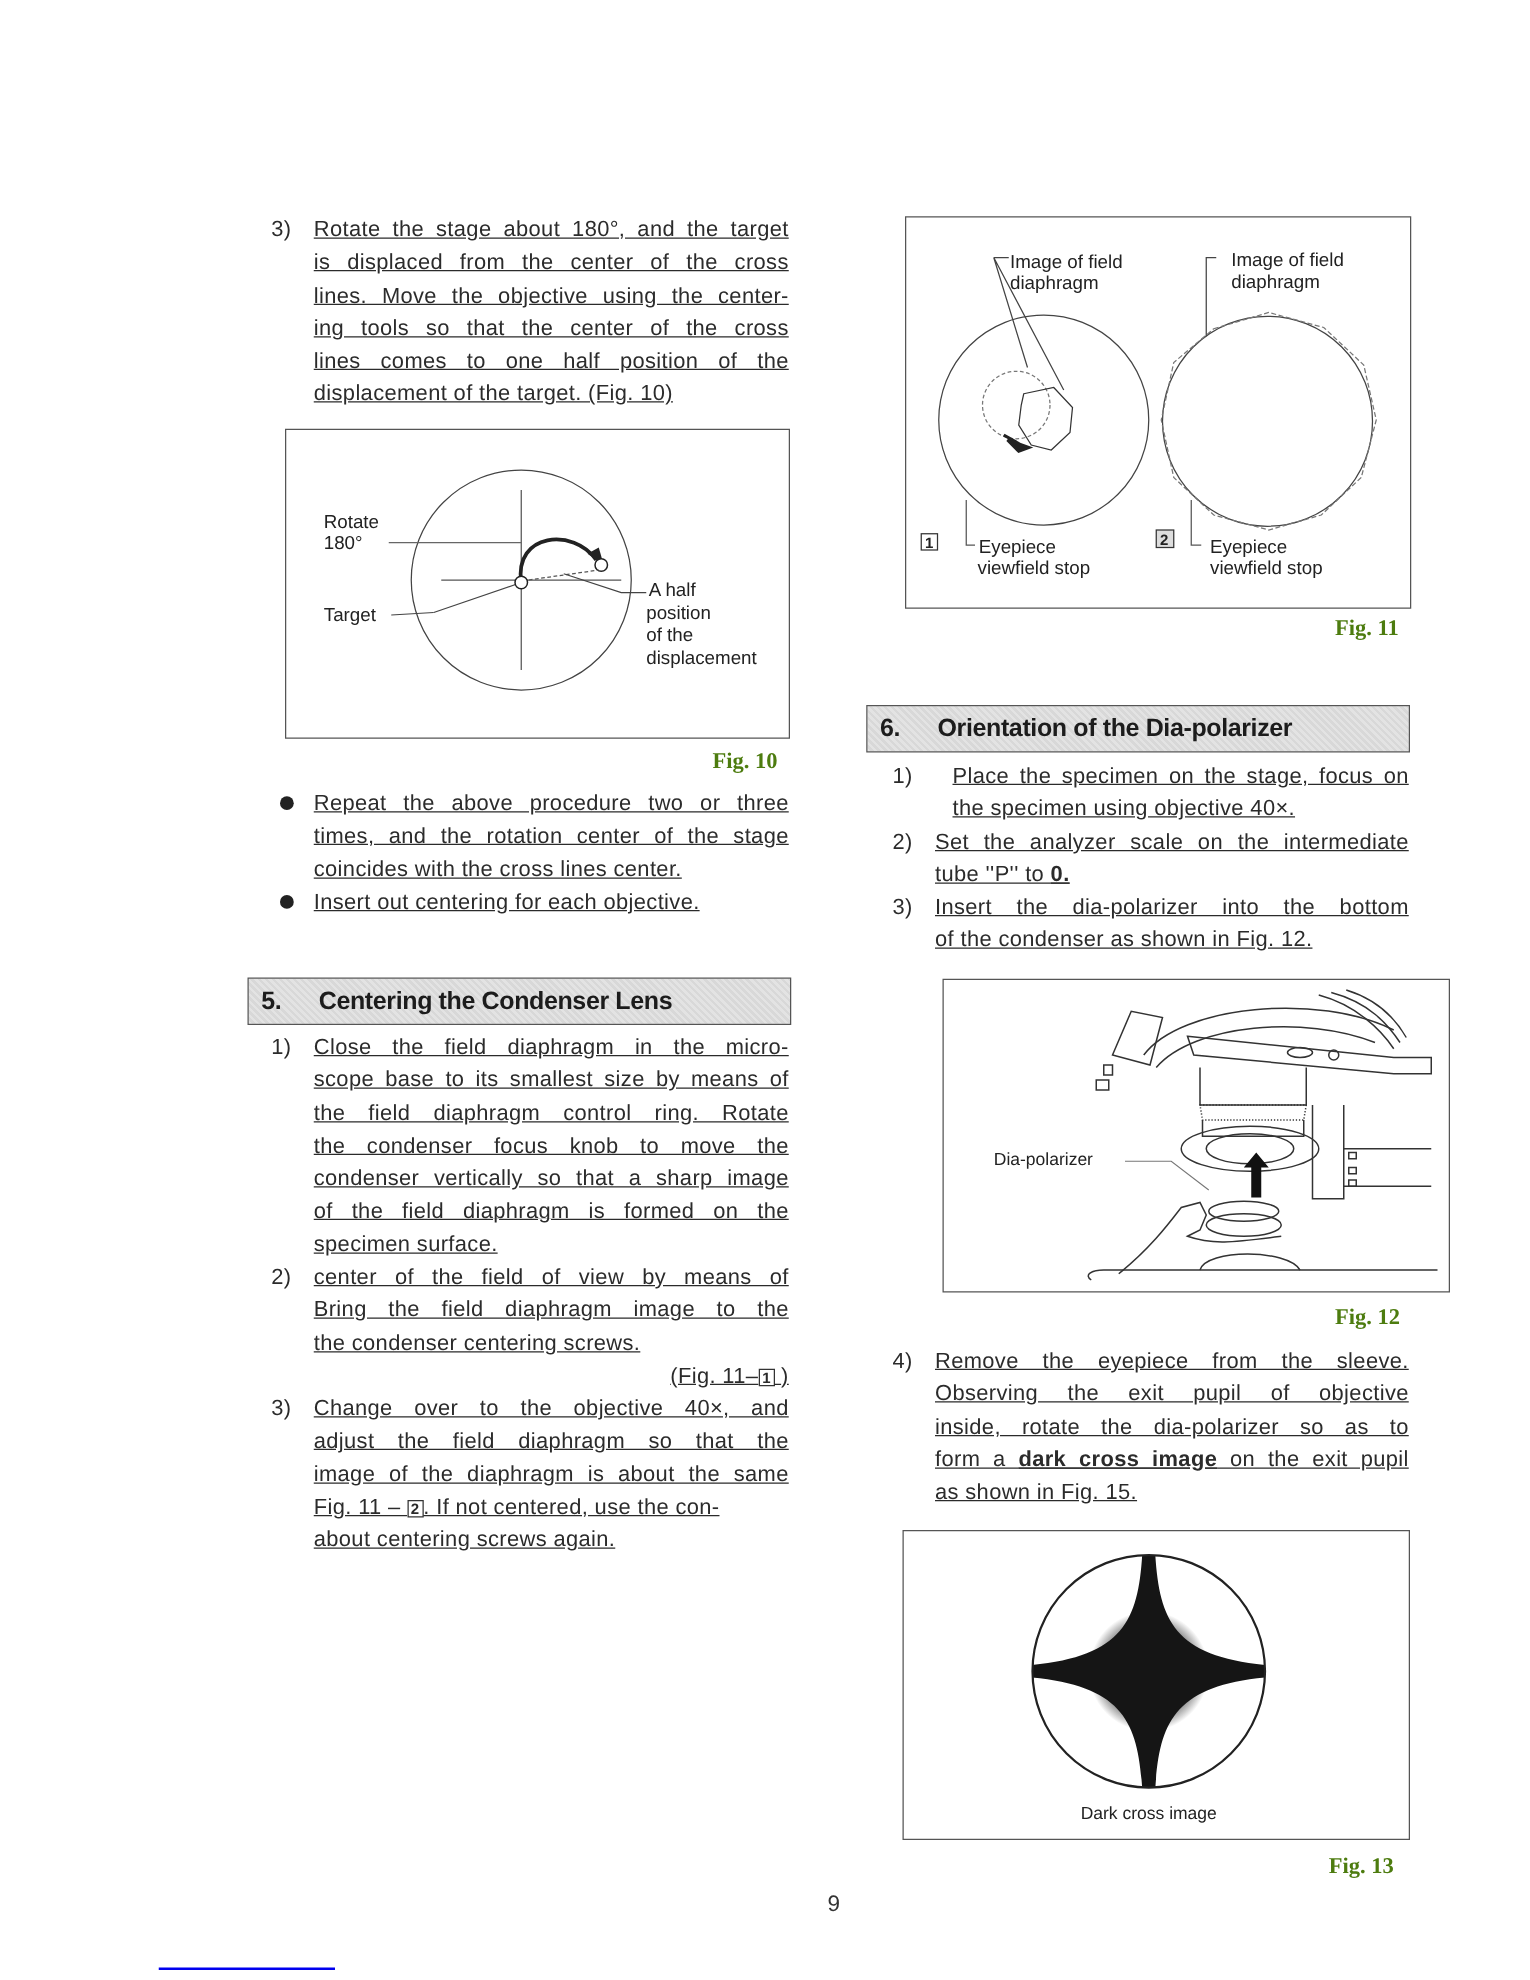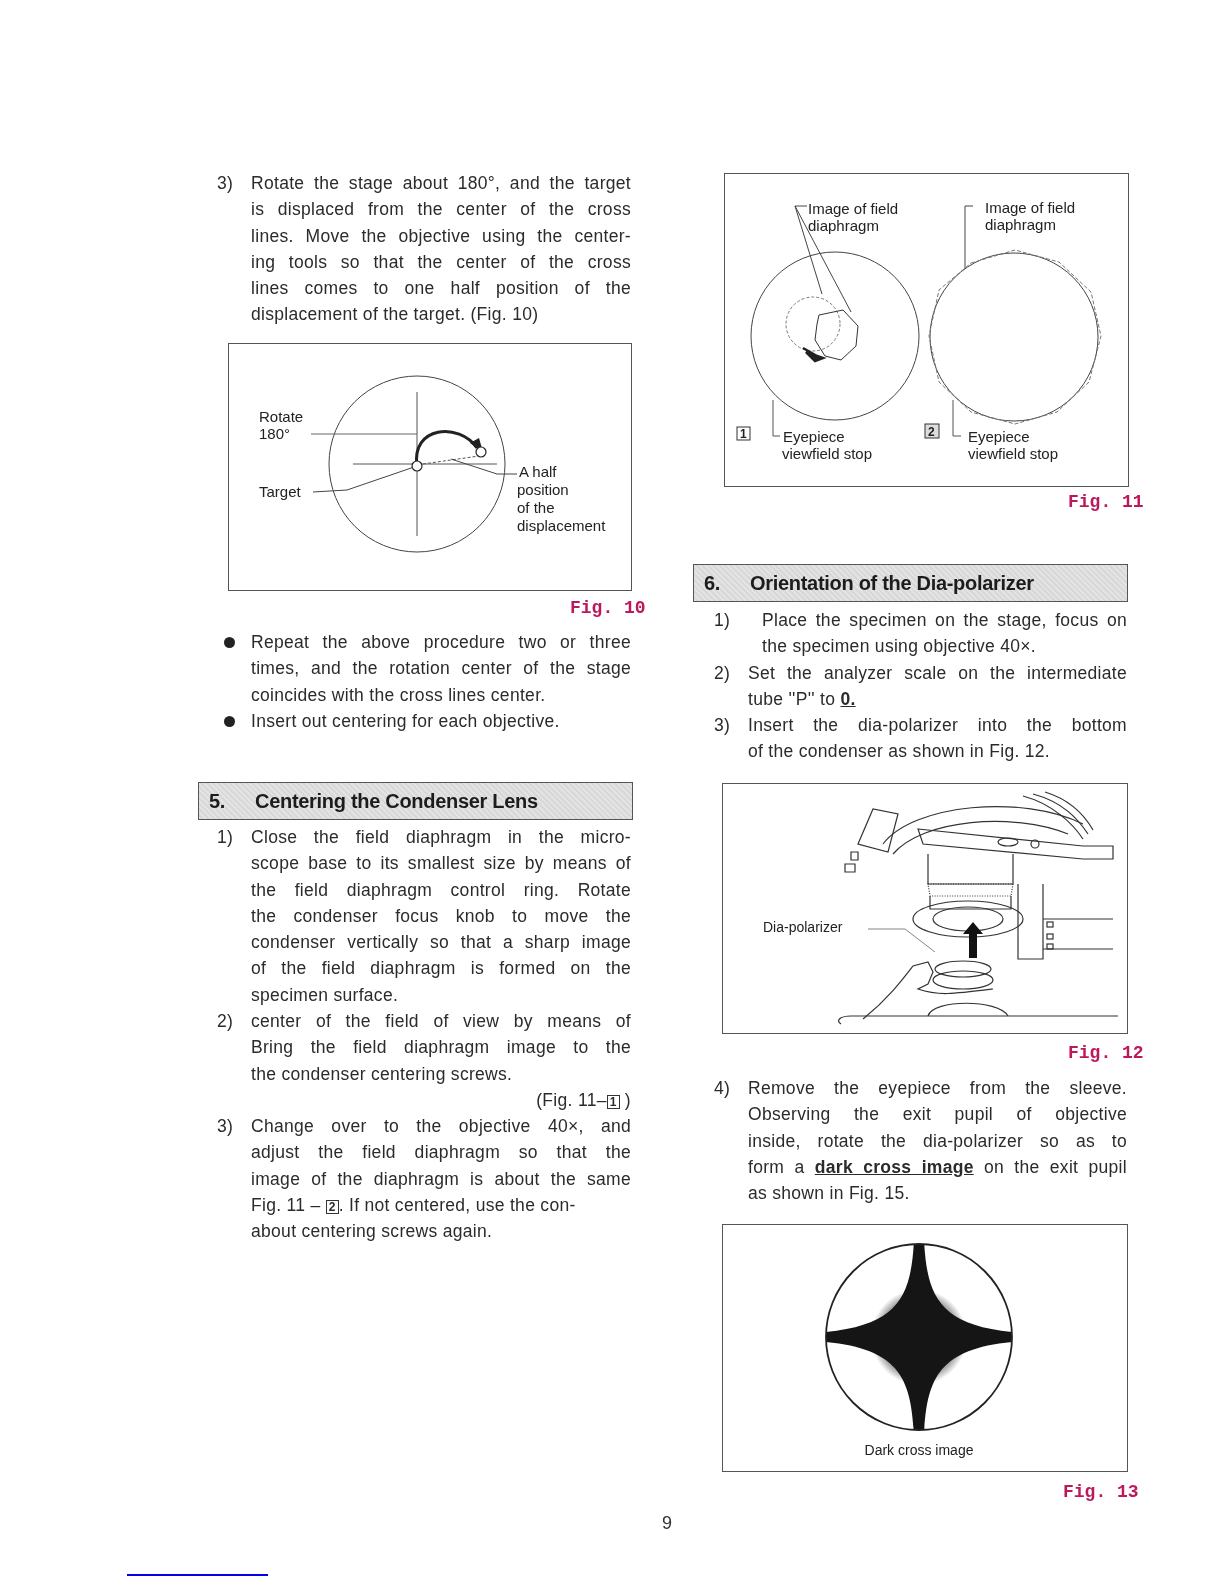--- a/index.html
+++ b/index.html
@@ -4,24 +4,24 @@
 <style>
   html, body { margin:0; padding:0; }
   body {
     width:1224px; height:1584px; position:relative; overflow:hidden;
     background:#ffffff; color:#2a2a2a;
     font-family:"Liberation Sans", "DejaVu Sans", sans-serif;
   }
   .abs { position:absolute; }
   .para { font-size:17.5px; line-height:26.3px; letter-spacing:0.3px; color:#2b2b2b; }
   .num { position:absolute; left:0; top:0; }
-  .line { display:block; white-space:nowrap; text-align:justify; text-align-last:justify; }
+  .line { display:block; white-space:nowrap; text-align:justify; text-align-last:justify;text-decoration:underline; }
   .line.last { text-align-last:left; }
   .figbox { position:absolute; border:1.5px solid #555; background:#fff; }
-  .figlabel { position:absolute; font-weight:bold; font-size:18px; color:#be185d; font-family:Liberation Mono, monospace; }
+  .figlabel { position:absolute; font-weight:bold; font-size:18px; color:#4d7c0f; font-family:Liberation Serif, serif; }
   .section-head {
     position:absolute; border:1.5px solid #555;
     background:repeating-linear-gradient(45deg,#e3e3e3 0 2px,#d8d8d8 2px 4px);
     font-weight:bold; font-size:20px; color:#1c1c1c; letter-spacing:-0.3px;
     display:flex; align-items:center;
   }
   .section-head .sn { width:46px; text-align:left; padding-left:10px; box-sizing:content-box; }
   .bullet { position:absolute; width:11px; height:11px; border-radius:50%; background:#222; }
   .svgtxt { font-family:"Liberation Sans", sans-serif; fill:#222; }
   .ul { text-decoration:underline; font-weight:bold; }
@@ -173,21 +173,21 @@
   </div>
 </div>
 <div class="abs para" style="left:714px; top:712px; width:413px;">
   <span class="num">3)</span>
   <div style="margin-left:34px;">
     <span class="line">Insert the dia-polarizer into the bottom</span>
     <span class="line last">of the condenser as shown in Fig. 12.</span>
   </div>
 </div>
 
-<div class="figbox" style="left:722px; top:783px; width:404px; height:249px;">
+<div class="figbox" style="left:754px; top:783px; width:404px; height:249px;">
   <svg width="404" height="249" style="position:absolute;left:0;top:0;">
     <g fill="none" stroke="#333" stroke-width="1.2">
       <path d="M160 60 C 190 20, 300 10, 360 40 M170 70 C 200 35, 290 28, 345 50"></path>
       <path d="M300 12 C 330 20, 350 40, 360 55 M310 10 C 340 18, 355 35, 365 50 M322 8 C 348 16, 362 32, 370 46"></path>
       <path d="M195 45 L360 62 L390 62 L390 75 L360 75 L200 60 Z"></path>
       <ellipse cx="285" cy="58" rx="10" ry="4"></ellipse>
       <circle cx="312" cy="60" r="4"></circle>
       <path d="M205 70 L205 100 L290 100 L290 70"></path>
       <path d="M205 100 L290 100 L288 112 L207 112 Z" stroke-dasharray="1 1.5"></path>
       <path d="M207 112 L207 125 L288 125 L288 112"></path>

